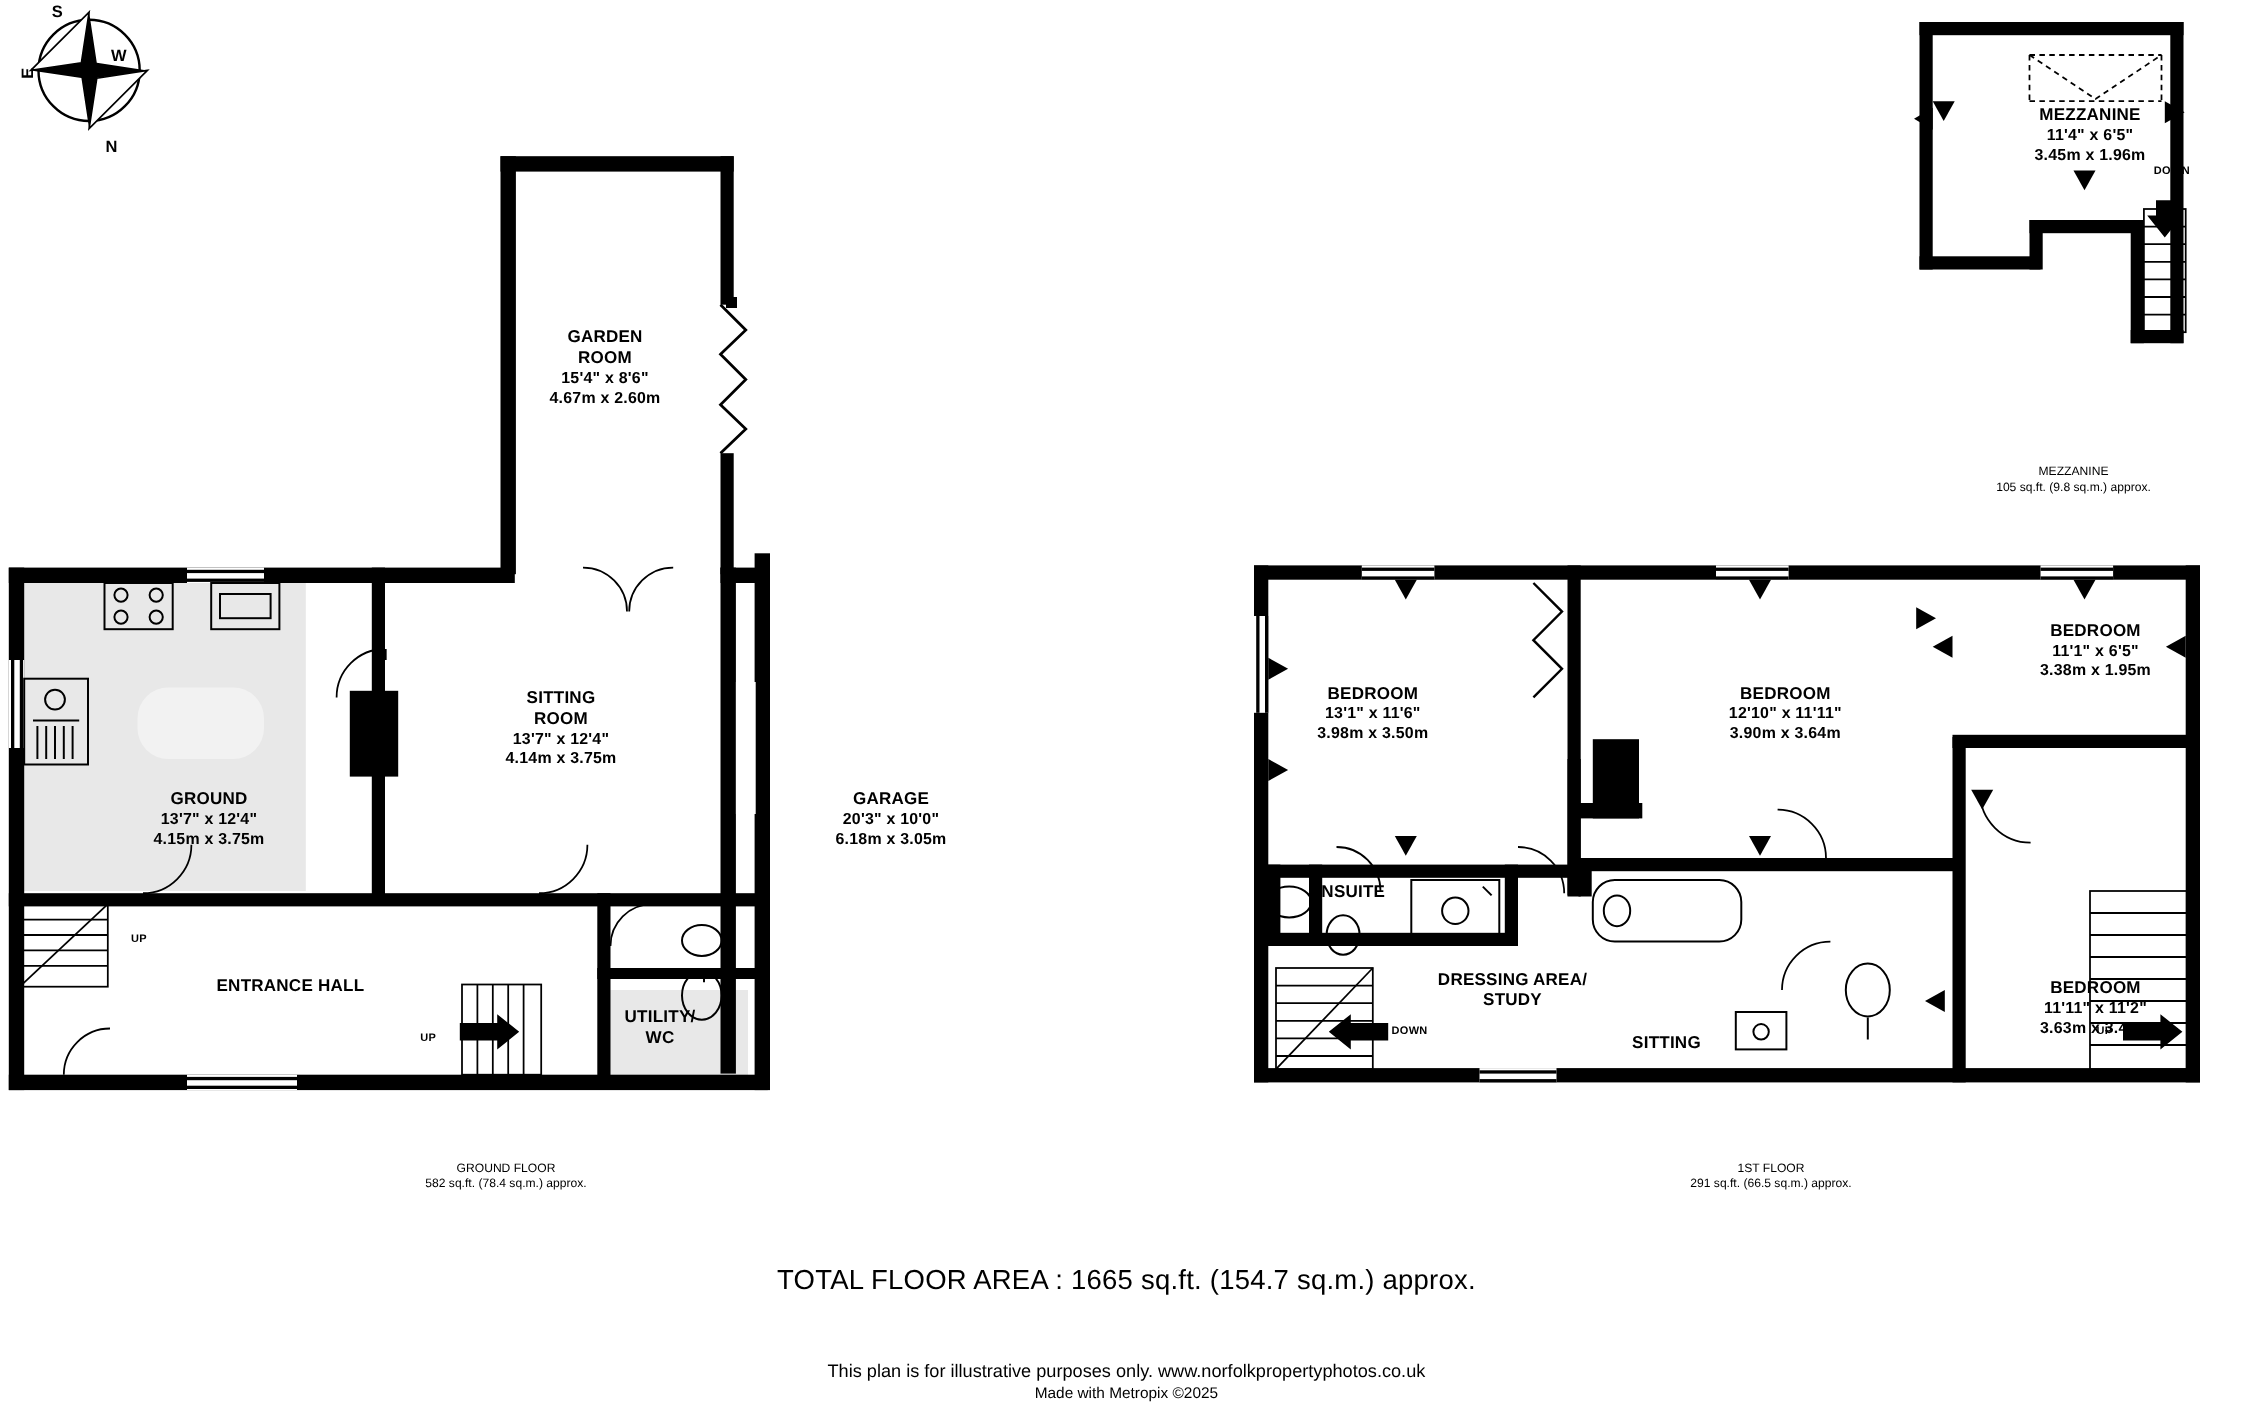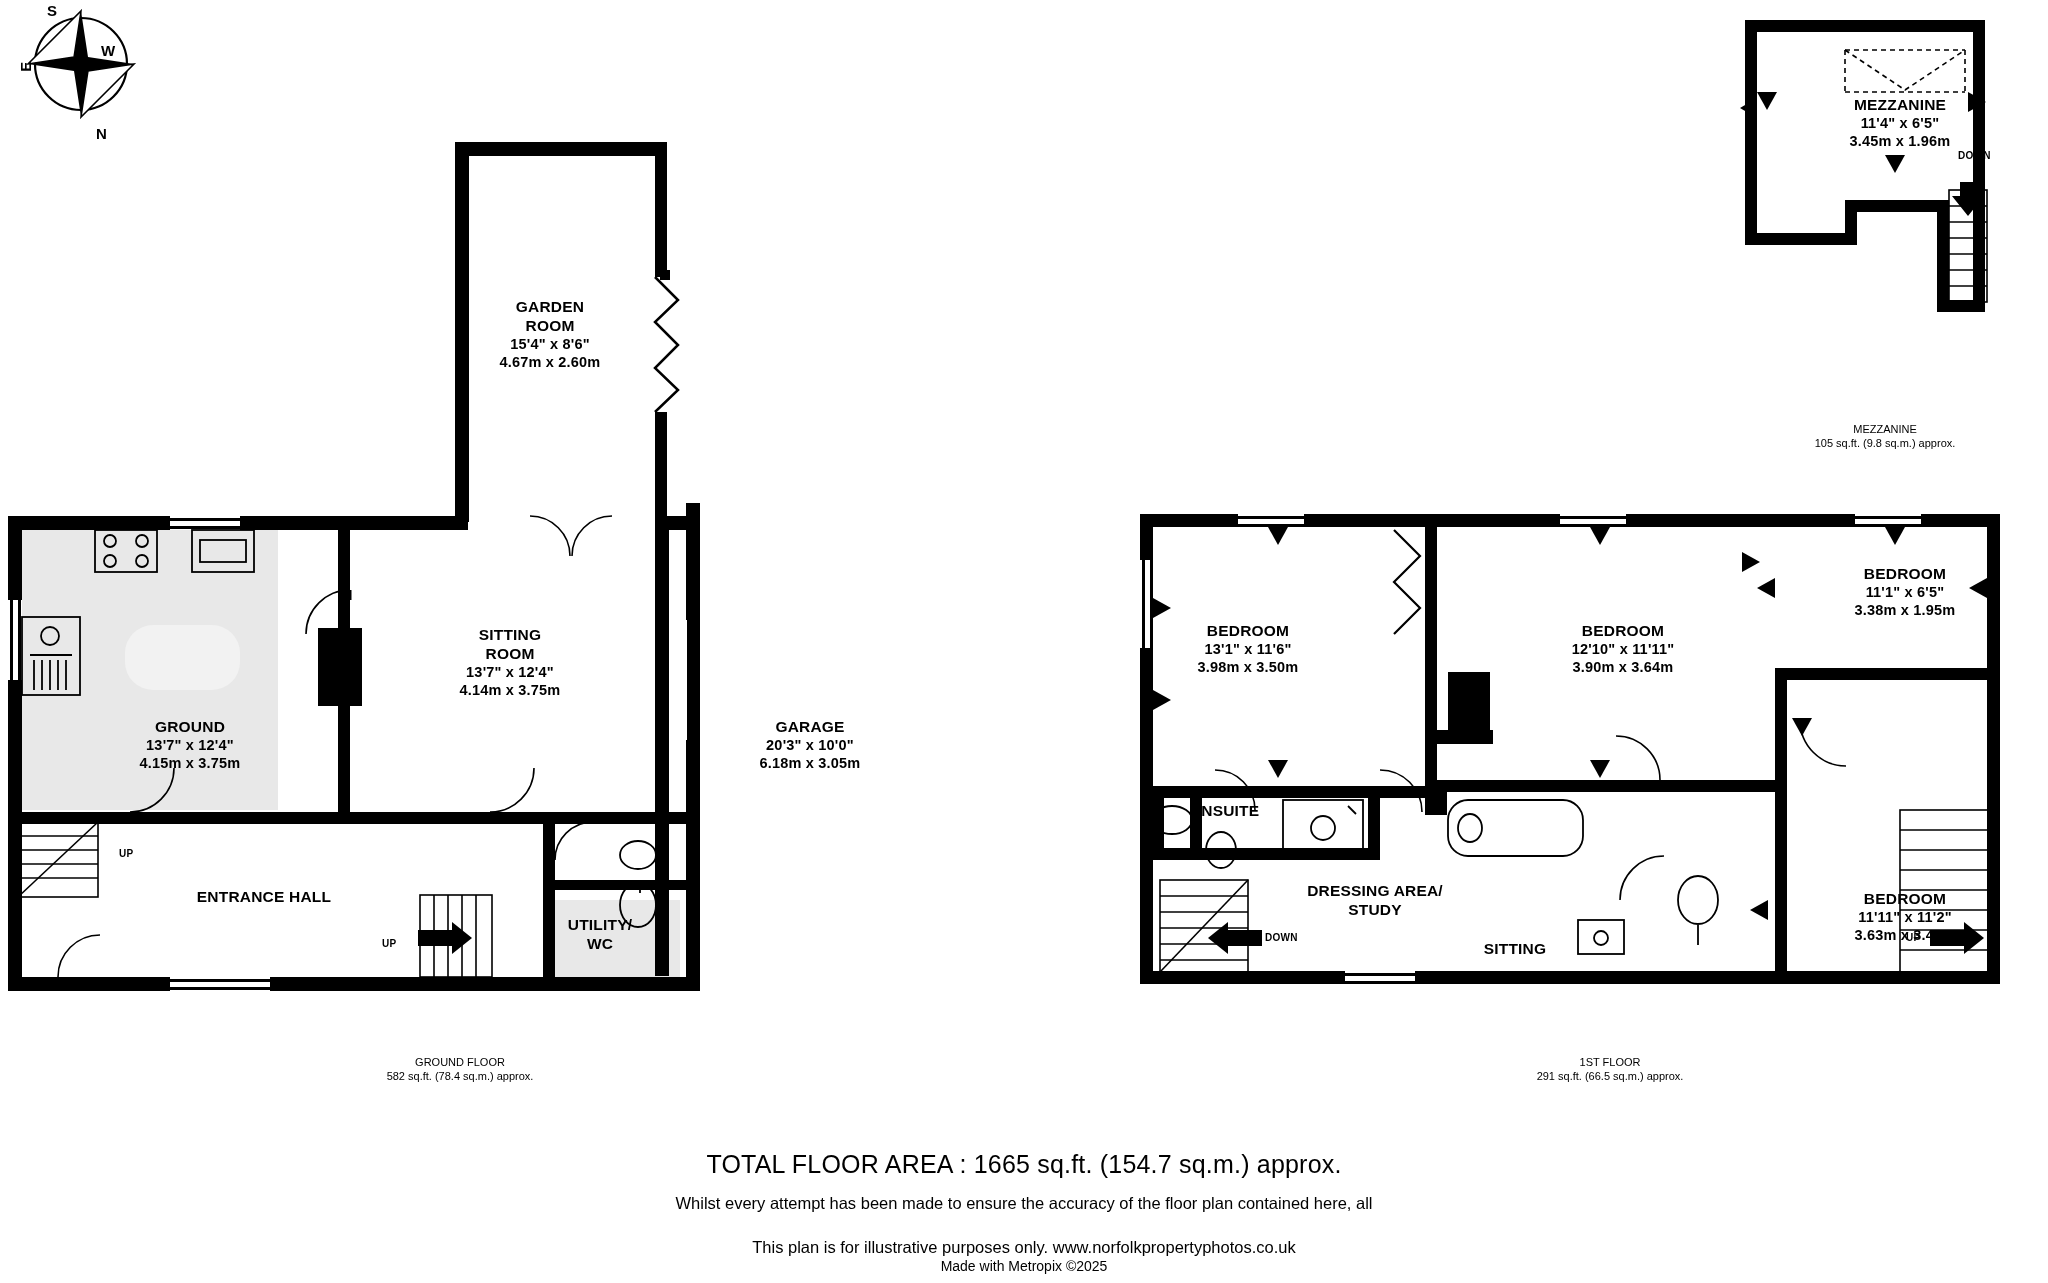--- a/index.html
+++ b/index.html
@@ -448,17 +448,16 @@
     <div>1ST FLOOR</div>
     <div>291 sq.ft. (66.5 sq.m.) approx.</div>
   </div>
 
   <div class="small-label" style="left:1745px; top:422px; width:280px;">
     <div>MEZZANINE</div>
     <div>105 sq.ft. (9.8 sq.m.) approx.</div>
   </div>
 
   <div class="footer total" style="top:1150px;">TOTAL FLOOR AREA : 1665 sq.ft. (154.7 sq.m.) approx.</div>
-  <div class="footer disc" style="top:1192px;">Whilst every attempt has been made to ensure the accuracy of the floor plan contained here, all</div>
   <div class="footer disc" style="top:1236px;">This plan is for illustrative purposes only. www.norfolkpropertyphotos.co.uk</div>
   <div class="footer madewith" style="top:1258px;">Made with Metropix ©2025</div>
 
 </div>
 
 </body></html>

